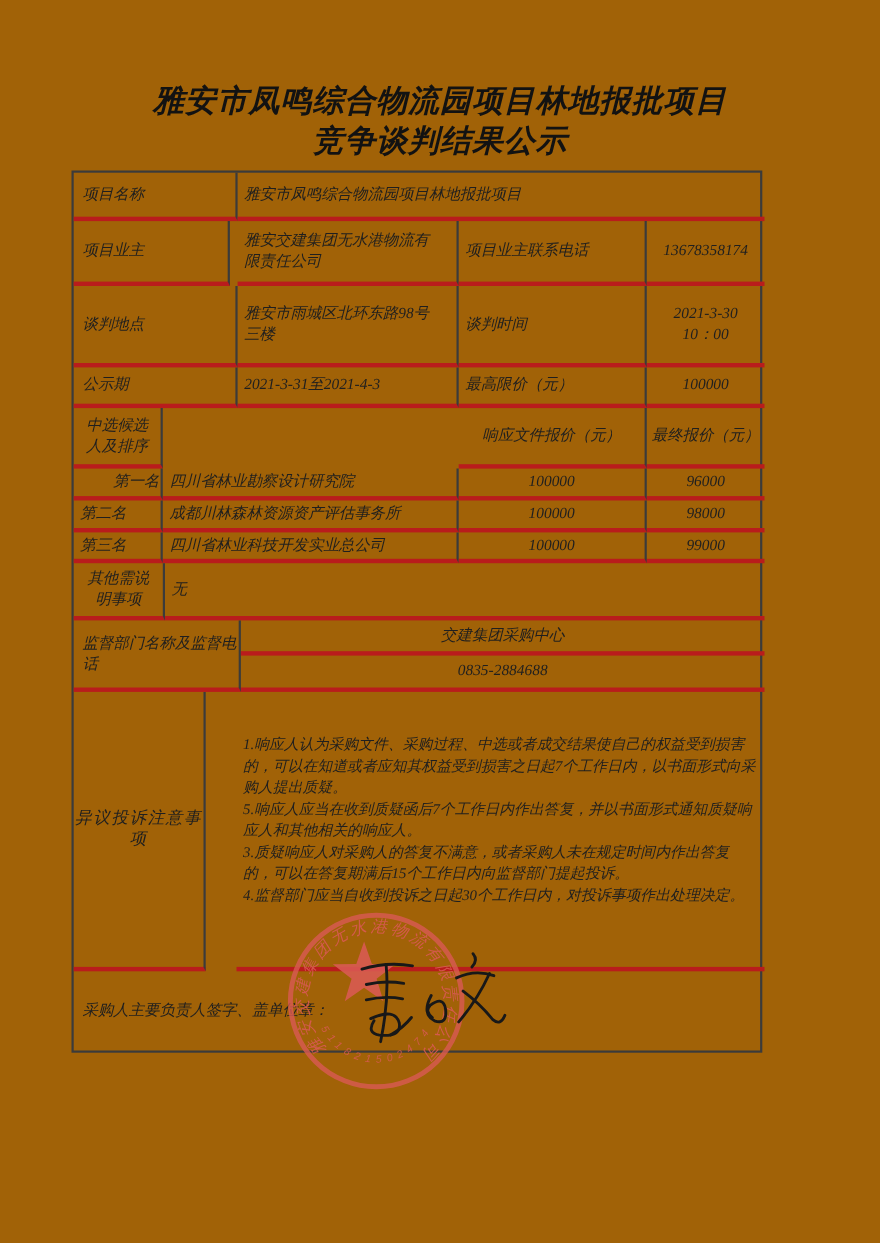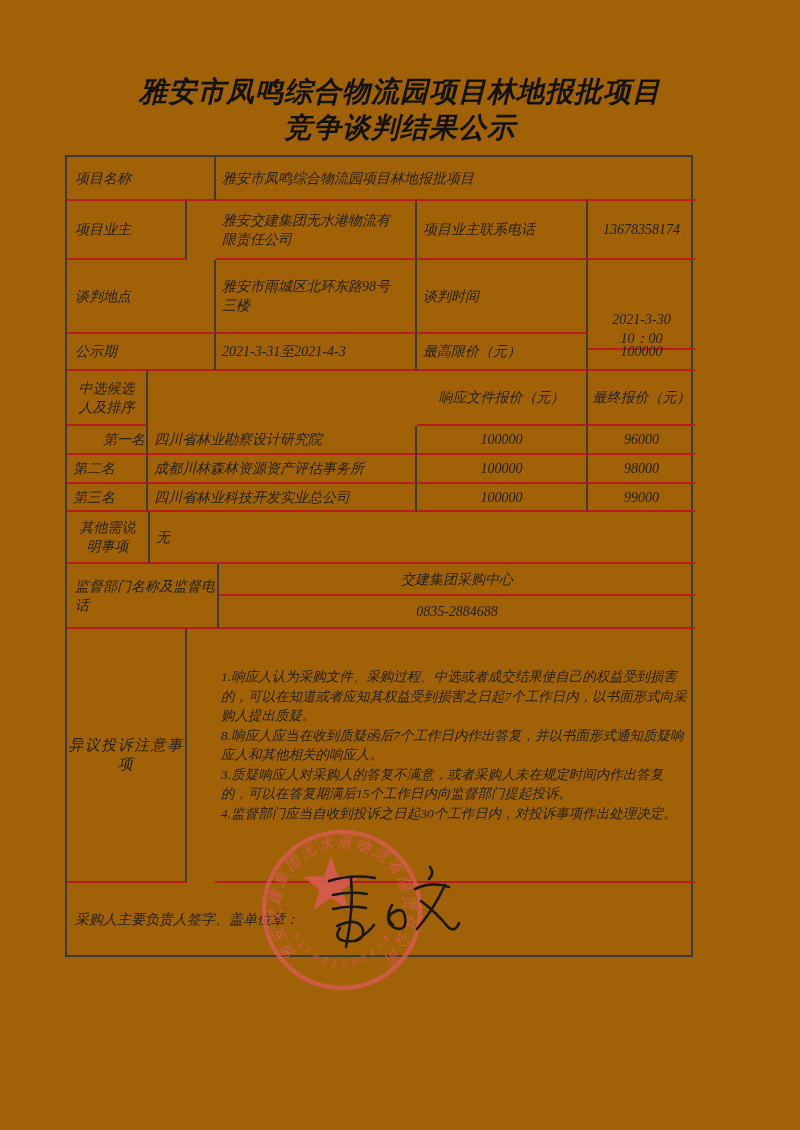--- a/index.html
+++ b/index.html
@@ -11,30 +11,30 @@
   .doc-title {
     position:absolute; top:74px; left:0; width:800px; text-align:center;
     font-family:"Liberation Sans", sans-serif;
     font-weight:bold; font-size:28px; line-height:36px; letter-spacing:1px; color:#121212;
   }
   .tbl {
     position:absolute; left:65px; top:155px; width:628px; height:802px;
     border:2px solid #3b3b3b;
   }
   .cell {
-    position:absolute; border-right:2px solid #3b3b3b; border-bottom:2px solid #b91c1c;
+    position:absolute; border-right:2px solid #3b3b3b; border-bottom:4px solid #b91c1c;
     display:flex; align-items:center; font-size:14px; line-height:19px; color:#1f1f1f;
   }
   .cell.no-r { border-right:none; }
   .cell.no-b { border-bottom:none; }
   .cell.pl { padding-left:8px; }
   .cell.pl6 { padding-left:6px; }
   .cell.ctr { justify-content:center; text-align:center; }
   .cell.col { flex-direction:column; justify-content:center; align-items:flex-start; }
-  .cell.colc { flex-direction:column; justify-content:flex-end; align-items:center;margin-top:16px; }
+  .cell.colc { flex-direction:column; justify-content:center; align-items:center; }
   .cell.wrapcjk { line-break:anywhere; word-break:break-all; }
   .objection-label { font-size:15px; letter-spacing:1.5px; }
   .objection-body {
     align-items:flex-start; padding:38px 8px 8px 6px;
     font-size:13.5px; line-height:19.5px;
   }
   .objection-body .item { display:block; }
   .seal-svg { position:absolute; left:230px; top:815px; width:240px; height:200px; }
   .seal-text { font-family:"Liberation Sans", sans-serif; }
 </style>
@@ -46,21 +46,21 @@
   <div class="doc-title">
     <div>雅安市凤鸣综合物流园项目林地报批项目</div>
     <div>竞争谈判结果公示</div>
   </div>
 
   <div class="tbl">
 
     <div class="cell pl" style="left:0;top:0;width:149px;height:44px;">项目名称</div>
     <div class="cell pl6 no-r" style="left:149px;top:0;width:479px;height:44px;">雅安市凤鸣综合物流园项目林地报批项目</div>
 
-    <div class="cell pl" style="left:0;top:44px;width:120px;height:59px;text-align:center;">项目业主</div>
+    <div class="cell pl" style="left:0;top:44px;width:142px;height:59px;text-align:center;">项目业主</div>
     <div class="cell col pl6" style="left:149px;top:44px;width:201px;height:59px;">
       <span>雅安交建集团无水港物流有</span>
       <span>限责任公司</span>
     </div>
     <div class="cell pl6" style="left:350px;top:44px;width:171px;height:59px;">项目业主联系电话</div>
     <div class="cell ctr no-r" style="left:521px;top:44px;width:107px;height:59px;">13678358174</div>
 
     <div class="cell pl" style="left:0;top:103px;width:149px;height:74px;">谈判地点</div>
     <div class="cell col pl6" style="left:149px;top:103px;width:201px;height:74px;">
       <span>雅安市雨城区北环东路98号</span>
@@ -99,21 +99,21 @@
     <div class="cell ctr wrapcjk" style="left:0;top:355px;width:83px;height:52px;padding:0 12px;">其他需说明事项</div>
     <div class="cell pl6 no-r" style="left:83px;top:355px;width:545px;height:52px;">无</div>
 
     <div class="cell pl wrapcjk" style="left:0;top:407px;width:152px;height:65px;">监督部门名称及监督电话</div>
     <div class="cell ctr no-r" style="left:152px;top:407px;width:476px;height:32px;">交建集团采购中心</div>
     <div class="cell ctr no-r" style="left:152px;top:439px;width:476px;height:33px;">0835-2884688</div>
 
     <div class="cell ctr objection-label" style="left:0;top:472px;width:120px;height:254px;">异议投诉注意事项</div>
     <div class="cell no-r objection-body" style="left:148px;top:472px;width:480px;height:254px;display:block;">
       <span class="item">1.响应人认为采购文件、采购过程、中选或者成交结果使自己的权益受到损害的，可以在知道或者应知其权益受到损害之日起7个工作日内，以书面形式向采购人提出质疑。</span>
-      <span class="item">8.响应人应当在收到质疑函后7个工作日内作出答复，并以书面形式通知质疑响应人和其他相关的响应人。</span>
+      <span class="item">5.响应人应当在收到质疑函后7个工作日内作出答复，并以书面形式通知质疑响应人和其他相关的响应人。</span>
       <span class="item">3.质疑响应人对采购人的答复不满意，或者采购人未在规定时间内作出答复的，可以在答复期满后15个工作日内向监督部门提起投诉。</span>
       <span class="item">4.监督部门应当自收到投诉之日起30个工作日内，对投诉事项作出处理决定。</span>
     </div>
 
     <div class="cell pl no-r no-b" style="left:0;top:726px;width:628px;height:72px;">采购人主要负责人签字、盖单位章：</div>
   </div>
 
   <svg class="seal-svg" viewBox="230 815 240 200">
 
     <circle cx="342" cy="910" r="78" fill="none" stroke="#d95a54" stroke-width="4.5" opacity="0.8"></circle>

